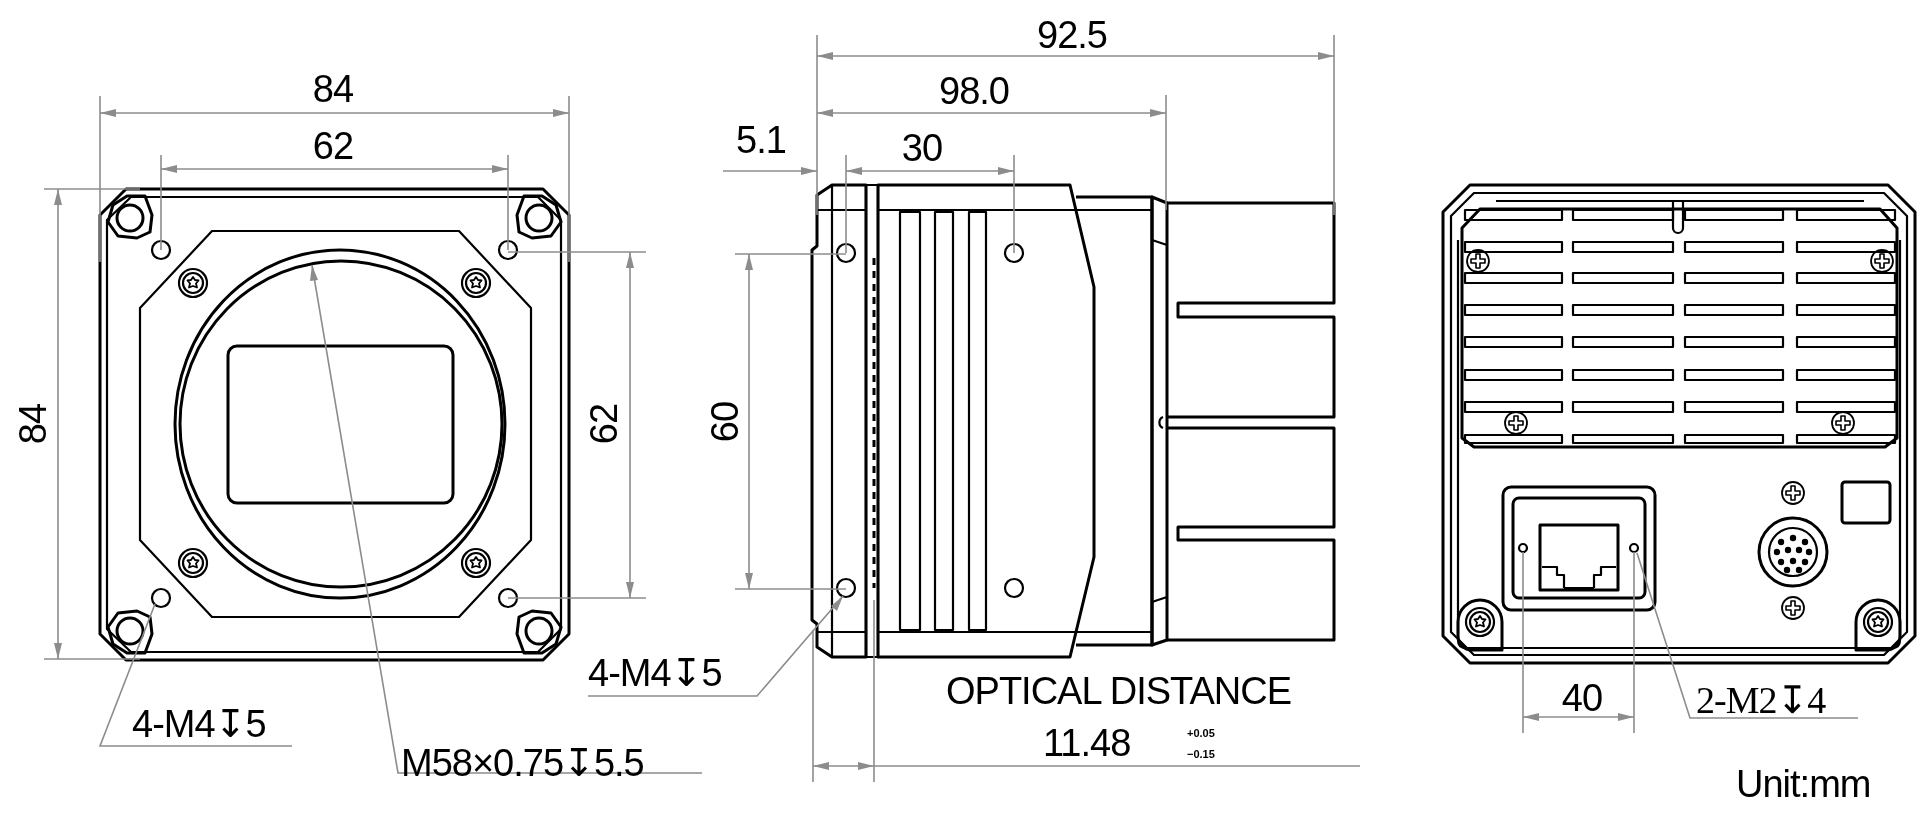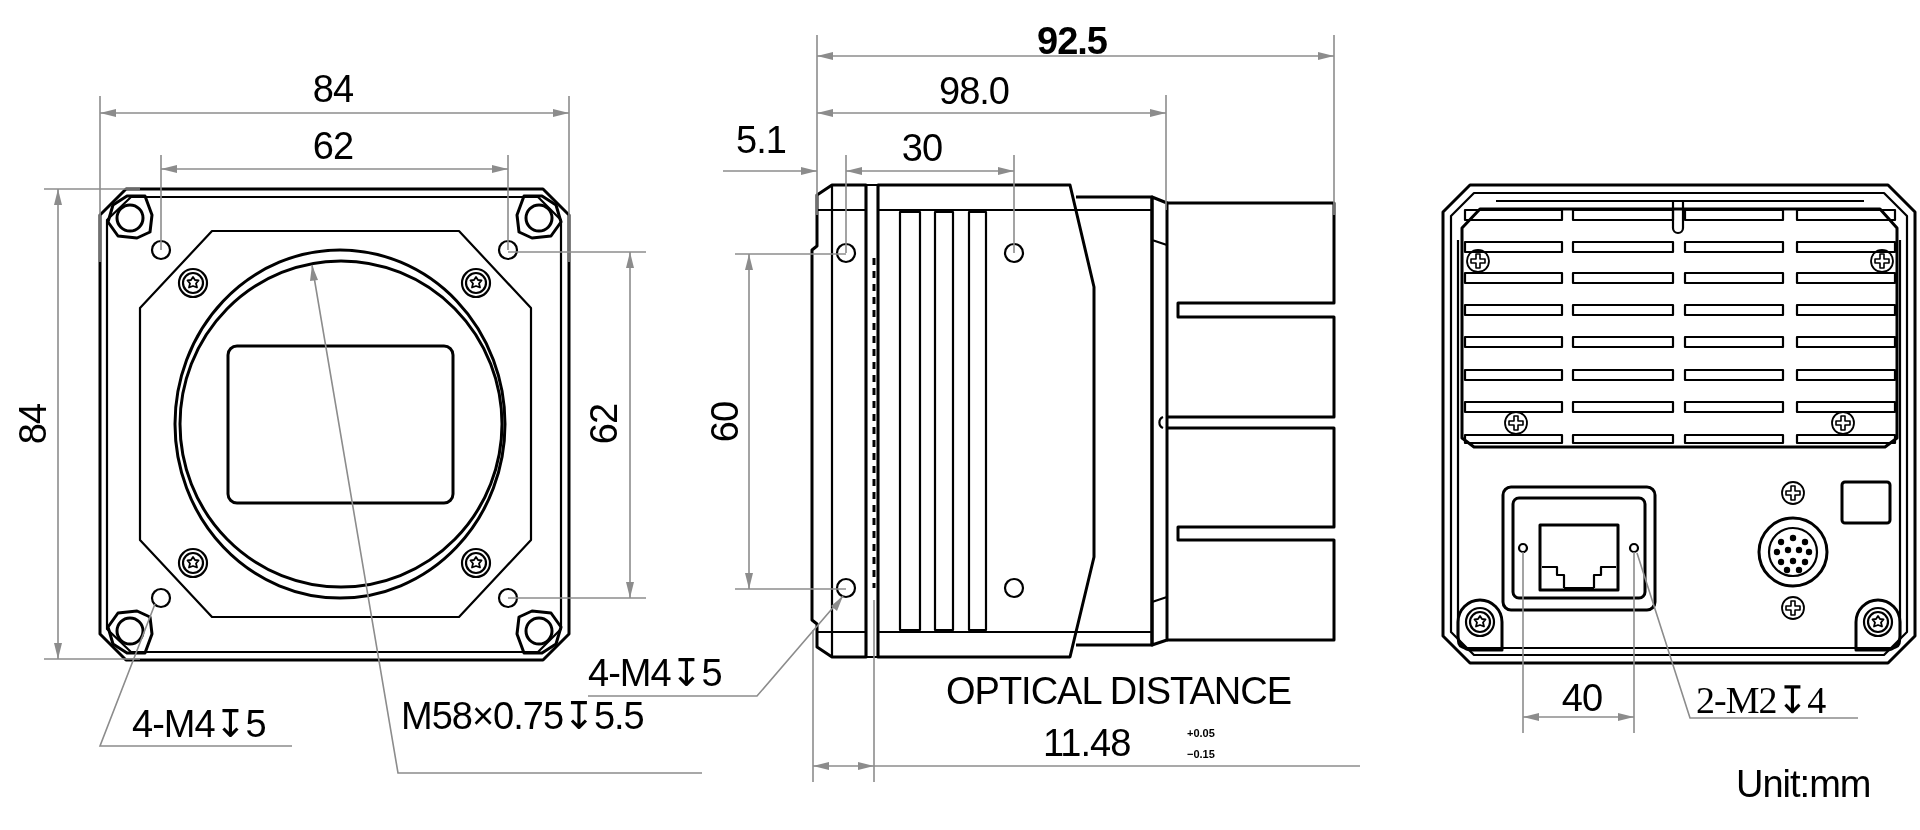--- a/index.html
+++ b/index.html
@@ -294,23 +294,23 @@
       <polyline points="1637,553 1690,718 1858,718" class="dim"></polyline>
     </g>
   </g>
 </svg>
 
 <div class="lbl dimtxt" style="left:333px; top:89px;">84</div>
 <div class="lbl dimtxt" style="left:333px; top:146px;">62</div>
 <div class="lbl dimtxt rot" style="left:33px; top:424px;">84</div>
 <div class="lbl dimtxt rot" style="left:604px; top:424px;">62</div>
 <div class="lbl note left" style="left:132px; top:724px;">4-M4↧5</div>
-<div class="lbl note left" style="left:401px; top:716px;">M58×0.75↧5.5</div>
-
-<div class="lbl dimtxt" style="left:1072px; top:41px;font-weight:bold;">92.5</div>
+<div class="lbl note left" style="left:401px; top:763px;">M58×0.75↧5.5</div>
+
+<div class="lbl dimtxt" style="left:1072px; top:35px;">92.5</div>
 <div class="lbl dimtxt" style="left:974px; top:91px;">98.0</div>
 <div class="lbl dimtxt" style="left:922px; top:148px;">30</div>
 <div class="lbl dimtxt" style="left:761px; top:140px;">5.1</div>
 <div class="lbl dimtxt rot" style="left:725px; top:422px;">60</div>
 <div class="lbl note left" style="left:588px; top:673px;">4-M4↧5</div>
 <div class="lbl note left" style="left:946px; top:691px;">OPTICAL DISTANCE</div>
 <div class="lbl note left" style="left:1043px; top:743px;">11.48</div>
 <div class="lbl tol left" style="left:1187px; top:733px;">+0.05</div>
 <div class="lbl tol left" style="left:1187px; top:754px;">−0.15</div>
 

